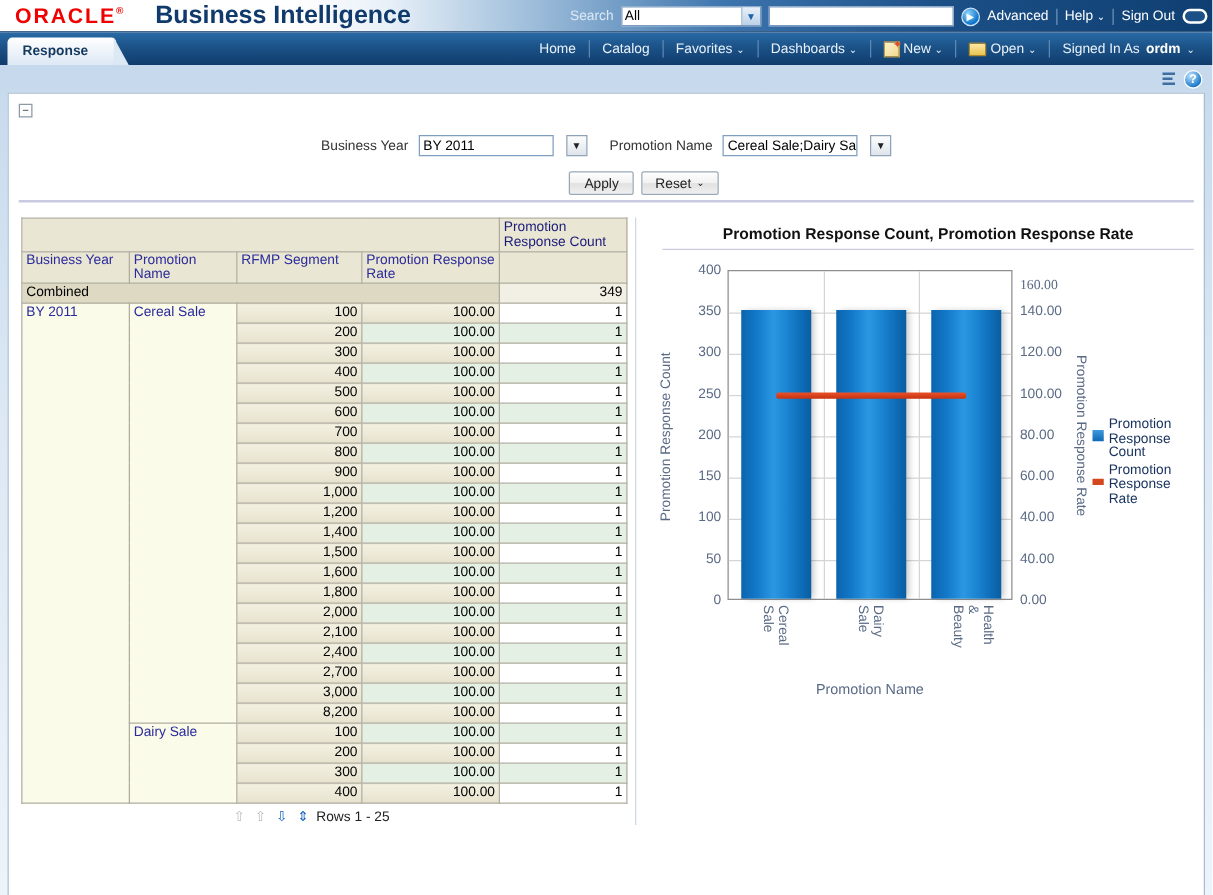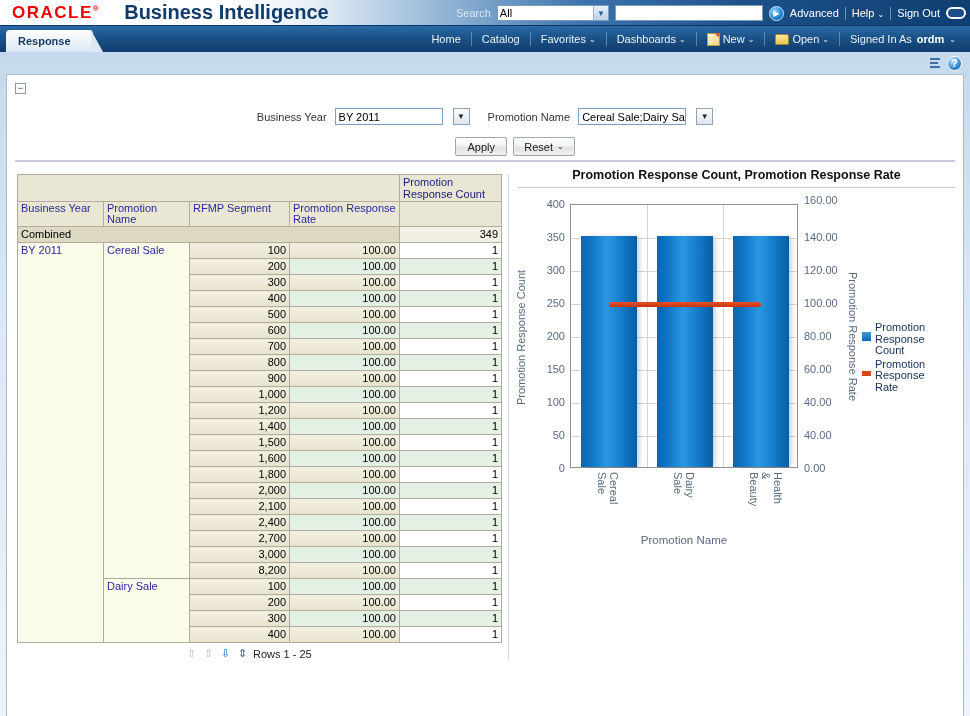--- a/index.html
+++ b/index.html
@@ -254,21 +254,21 @@
     display: flex; align-items: center; gap: 4px;
     margin: 4px 0 0 168px; font-size: 11px; color:#222;
   }
   .pg-ico { width:13px; height:13px; display:flex; align-items:center; justify-content:center; font-size:11px; }
   .pg-up-dim { color:#b9bcc0; }
   .pg-up-dim2 { color:#b9bcc0; }
   .pg-down { color:#1560bd; }
   .pg-both { color:#1560bd; }
 
   
-  .chart-area { margin-left: 1px; width: 460px; position: relative; padding-top: 4px; }
+  .chart-area { margin-left: 13px; width: 460px; position: relative; padding-top: 16px; }
   .chart-title {
     text-align: center; font-weight: bold; font-size: 12.5px; color: #111;
     margin-top: 2px;
   }
   .chart-rule { height: 1px; background: #c9c9e0; margin: 5px 8px 0 8px; }
 
   .plotbox { position: relative; height: 300px; margin-top: 6px; }
 
   .ylab-left {
     position: absolute; left: 4px; top: 12px; height: 262px;
@@ -629,21 +629,21 @@
               <div class="ytick" style="top: 43px;">350</div>
               <div class="ytick" style="top: 76px;">300</div>
               <div class="ytick" style="top: 109px;">250</div>
               <div class="ytick" style="top: 142px;">200</div>
               <div class="ytick" style="top: 175px;">150</div>
               <div class="ytick" style="top: 208px;">100</div>
               <div class="ytick" style="top: 241px;">50</div>
               <div class="ytick" style="top: 274px;">0</div>
             </div>
           <div class="yticks-right" id="yticks-right">
-              <div class="ytick" style="top: 6px;">160.00</div>
+              <div class="ytick" style="top: 22px; font-family: Liberation Serif, serif;">160.00</div>
               <div class="ytick" style="top: 43px;">140.00</div>
               <div class="ytick" style="top: 76px;">120.00</div>
               <div class="ytick" style="top: 109px;">100.00</div>
               <div class="ytick" style="top: 142px;">80.00</div>
               <div class="ytick" style="top: 175px;">60.00</div>
               <div class="ytick" style="top: 208px;">40.00</div>
               <div class="ytick" style="top: 241px;">40.00</div>
               <div class="ytick" style="top: 274px;">0.00</div>
             </div>
 

